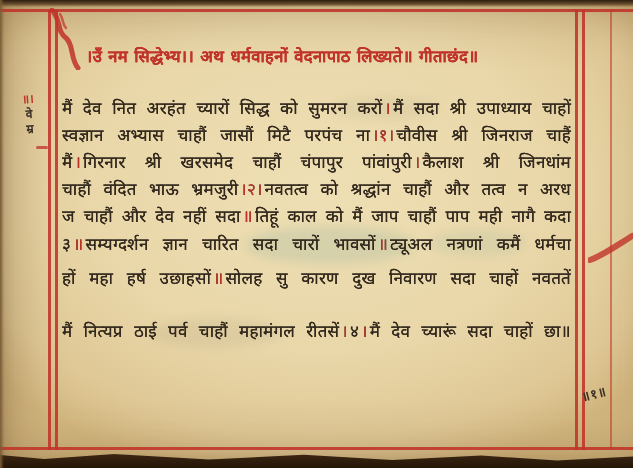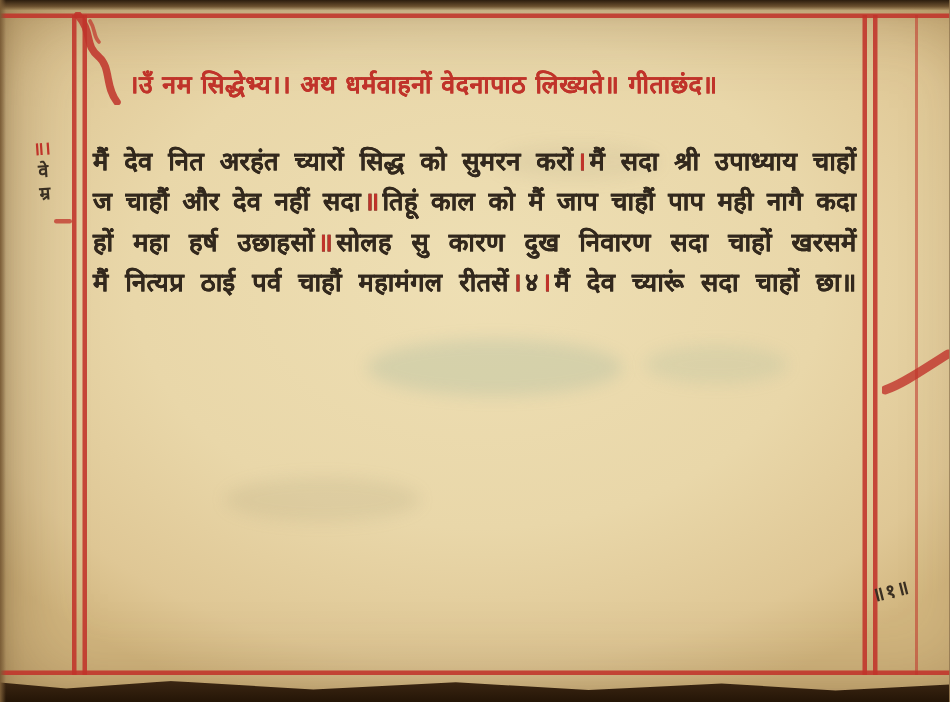--- a/index.html
+++ b/index.html
@@ -41,21 +41,21 @@
   #stain3{left:150px;top:318px;width:130px;height:30px;background:rgba(150,140,105,.14);}
   #stain4{left:330px;top:96px;width:110px;height:24px;background:rgba(150,140,105,.10);}
   
   #header-line{
     position:absolute;left:86px;top:44px;width:430px;
     color:#c0332a;font-size:16.5px;font-weight:bold;letter-spacing:.4px;
     text-shadow:0 0 .4px #c0332a;white-space:nowrap;}
   #text-block{position:absolute;left:62px;top:95px;width:509px;}
   .tline{
     height:27px;line-height:26px;font-size:17px;color:#32281d;
-    font-weight:bold;letter-spacing:.2px;white-space:nowrap;
+    font-weight:normal;letter-spacing:.2px;white-space:nowrap;
     text-align:justify;text-align-last:justify;overflow:visible;
     text-shadow:0 0 .3px #32281d;}
   .tline:nth-child(6){margin-top:1px;}
   .tline:nth-child(7){margin-top:7px;}
   .tline:nth-child(8){margin-top:26px;}
   .tline:nth-child(9){margin-top:18px;}
   .tline:nth-child(10){margin-top:2px;}
   .tline:nth-child(11){margin-top:1px;}
   .seg.red{color:#c0332a;padding:0 2px;}
   .seg.ink{color:#32281d;}
@@ -89,22 +89,26 @@
   <div class="rule v" id="rule-l1"></div>
   <div class="rule v" id="rule-l2"></div>
   <div class="rule v" id="rule-r1"></div>
   <div class="rule v" id="rule-r2"></div>
   <div class="rule v" id="rule-r3"></div>
 
   <div id="header-line">।उँ नम सिद्धेभ्य।। अथ धर्मवाहनों वेदनापाठ लिख्यते॥ गीताछंद॥</div>
 
   <div id="text-block">
       <div class="tline"><span class="seg ink">मैं देव नित अरहंत च्यारों सिद्ध को सुमरन करों</span><span class="seg red">।</span><span class="seg ink">मैं सदा श्री उपाध्याय चाहों</span></div>
+      <div class="tline"><span class="seg ink">स्वज्ञान अभ्यास चाहौं जासौं मिटै परपंच ना</span><span class="seg red">।१।</span><span class="seg ink">चौवीस श्री जिनराज चाहैं</span></div>
+      <div class="tline"><span class="seg ink">मैं</span><span class="seg red">।</span><span class="seg ink">गिरनार श्री खरसमेद चाहौं चंपापुर पांवांपुरी</span><span class="seg red">।</span><span class="seg ink">कैलाश श्री जिनधांम</span></div>
+      <div class="tline"><span class="seg ink">चाहौं वंदित भाऊ भ्रमजुरी</span><span class="seg red">।२।</span><span class="seg ink">नवतत्व को श्रद्धांन चाहौं और तत्व न अरध</span></div>
       <div class="tline"><span class="seg ink">ज चाहौं और देव नहीं सदा</span><span class="seg red">॥</span><span class="seg ink">तिहूं काल को मैं जाप चाहौं पाप मही नागै कदा</span></div>
-      <div class="tline"><span class="seg ink">हों महा हर्ष उछाहसों</span><span class="seg red">॥</span><span class="seg ink">सोलह सु कारण दुख निवारण सदा चाहों खरसमें</span></div>
+      <div class="tline"><span class="seg ink">३</span><span class="seg red">॥</span><span class="seg ink">सम्यग्दर्शन ज्ञान चारित सदा चारों भावसों</span><span class="seg red">॥</span><span class="seg ink">ट्यूअल नत्रणां कमैं धर्मचा</span></div>
+      <div class="tline"><span class="seg ink">हों महा हर्ष उछाहसों</span><span class="seg red">॥</span><span class="seg ink">सोलह सु कारण दुख निवारण सदा चाहों नवततें</span></div>
       <div class="tline"><span class="seg ink">मैं नित्यप्र ठाई पर्व चाहौं महामंगल रीतसें</span><span class="seg red">।</span><span class="seg ink">४</span><span class="seg red">।</span><span class="seg ink">मैं देव च्यारूं सदा चाहों छा॥</span></div>
     </div>
 
   <div id="margin-note">
     <div class="red">॥।</div>
     <div>वे</div>
     <div>म्र</div>
   </div>
 
   <div id="folio-number">॥१॥</div>

